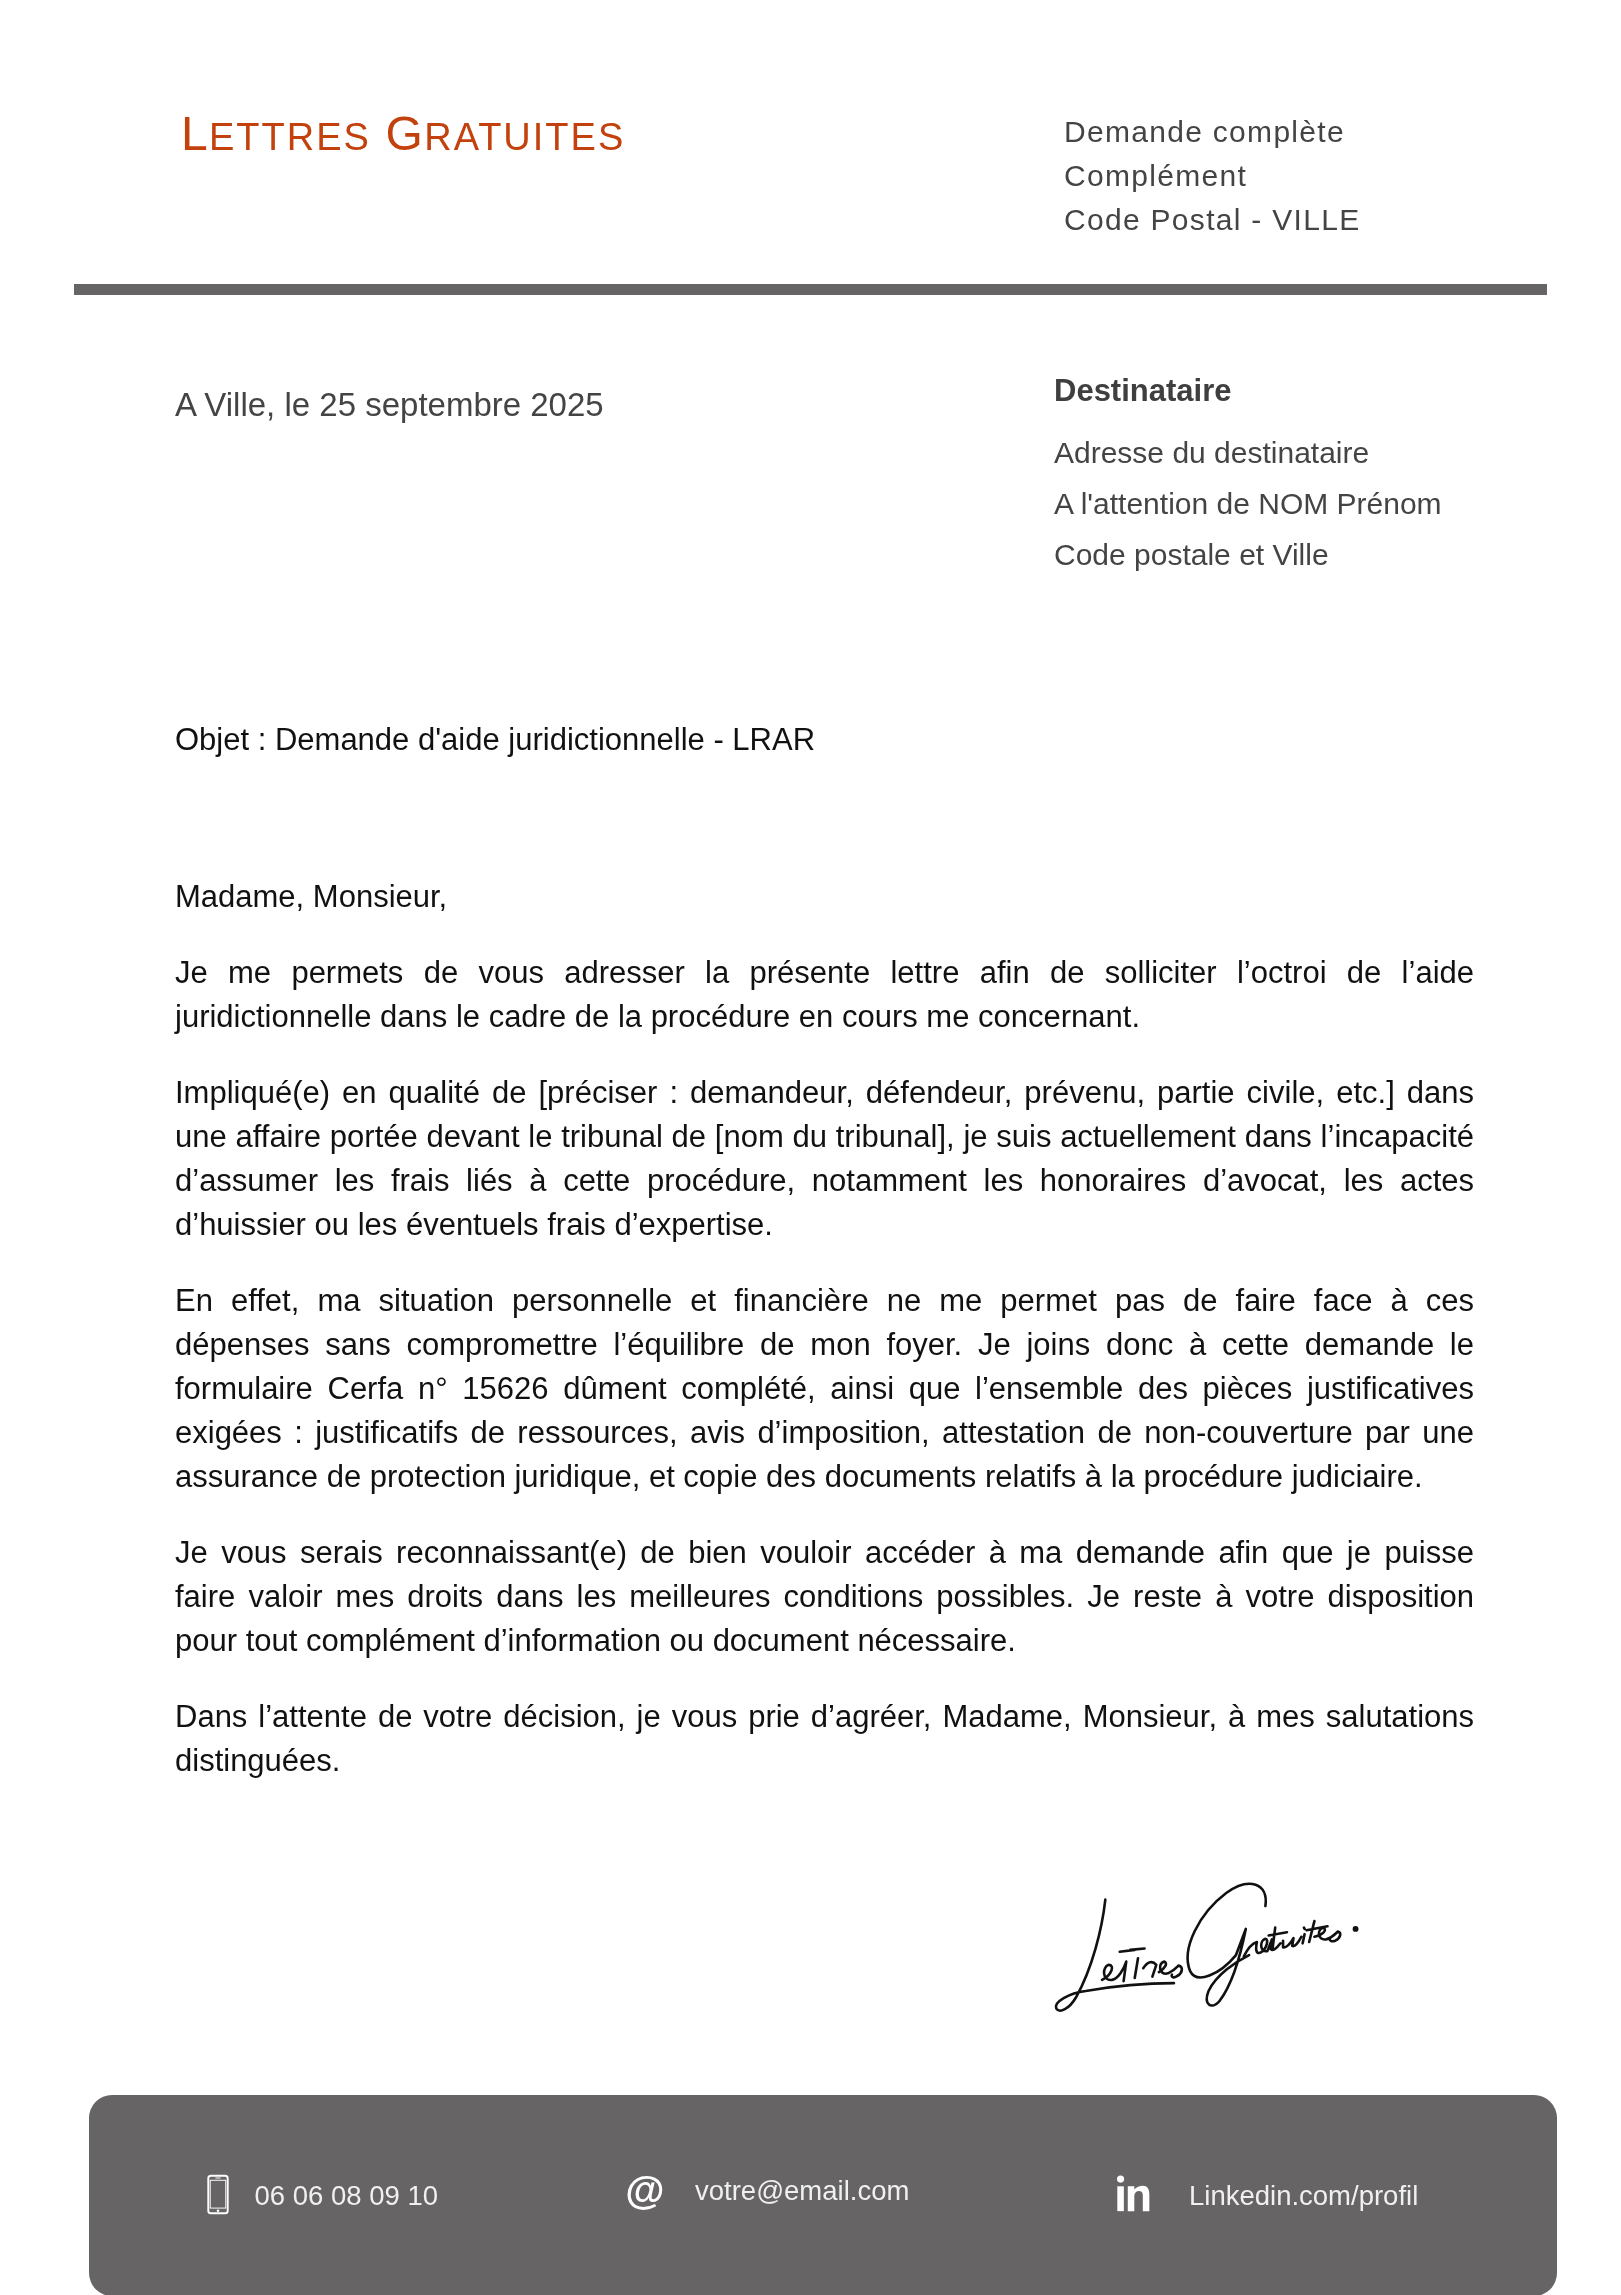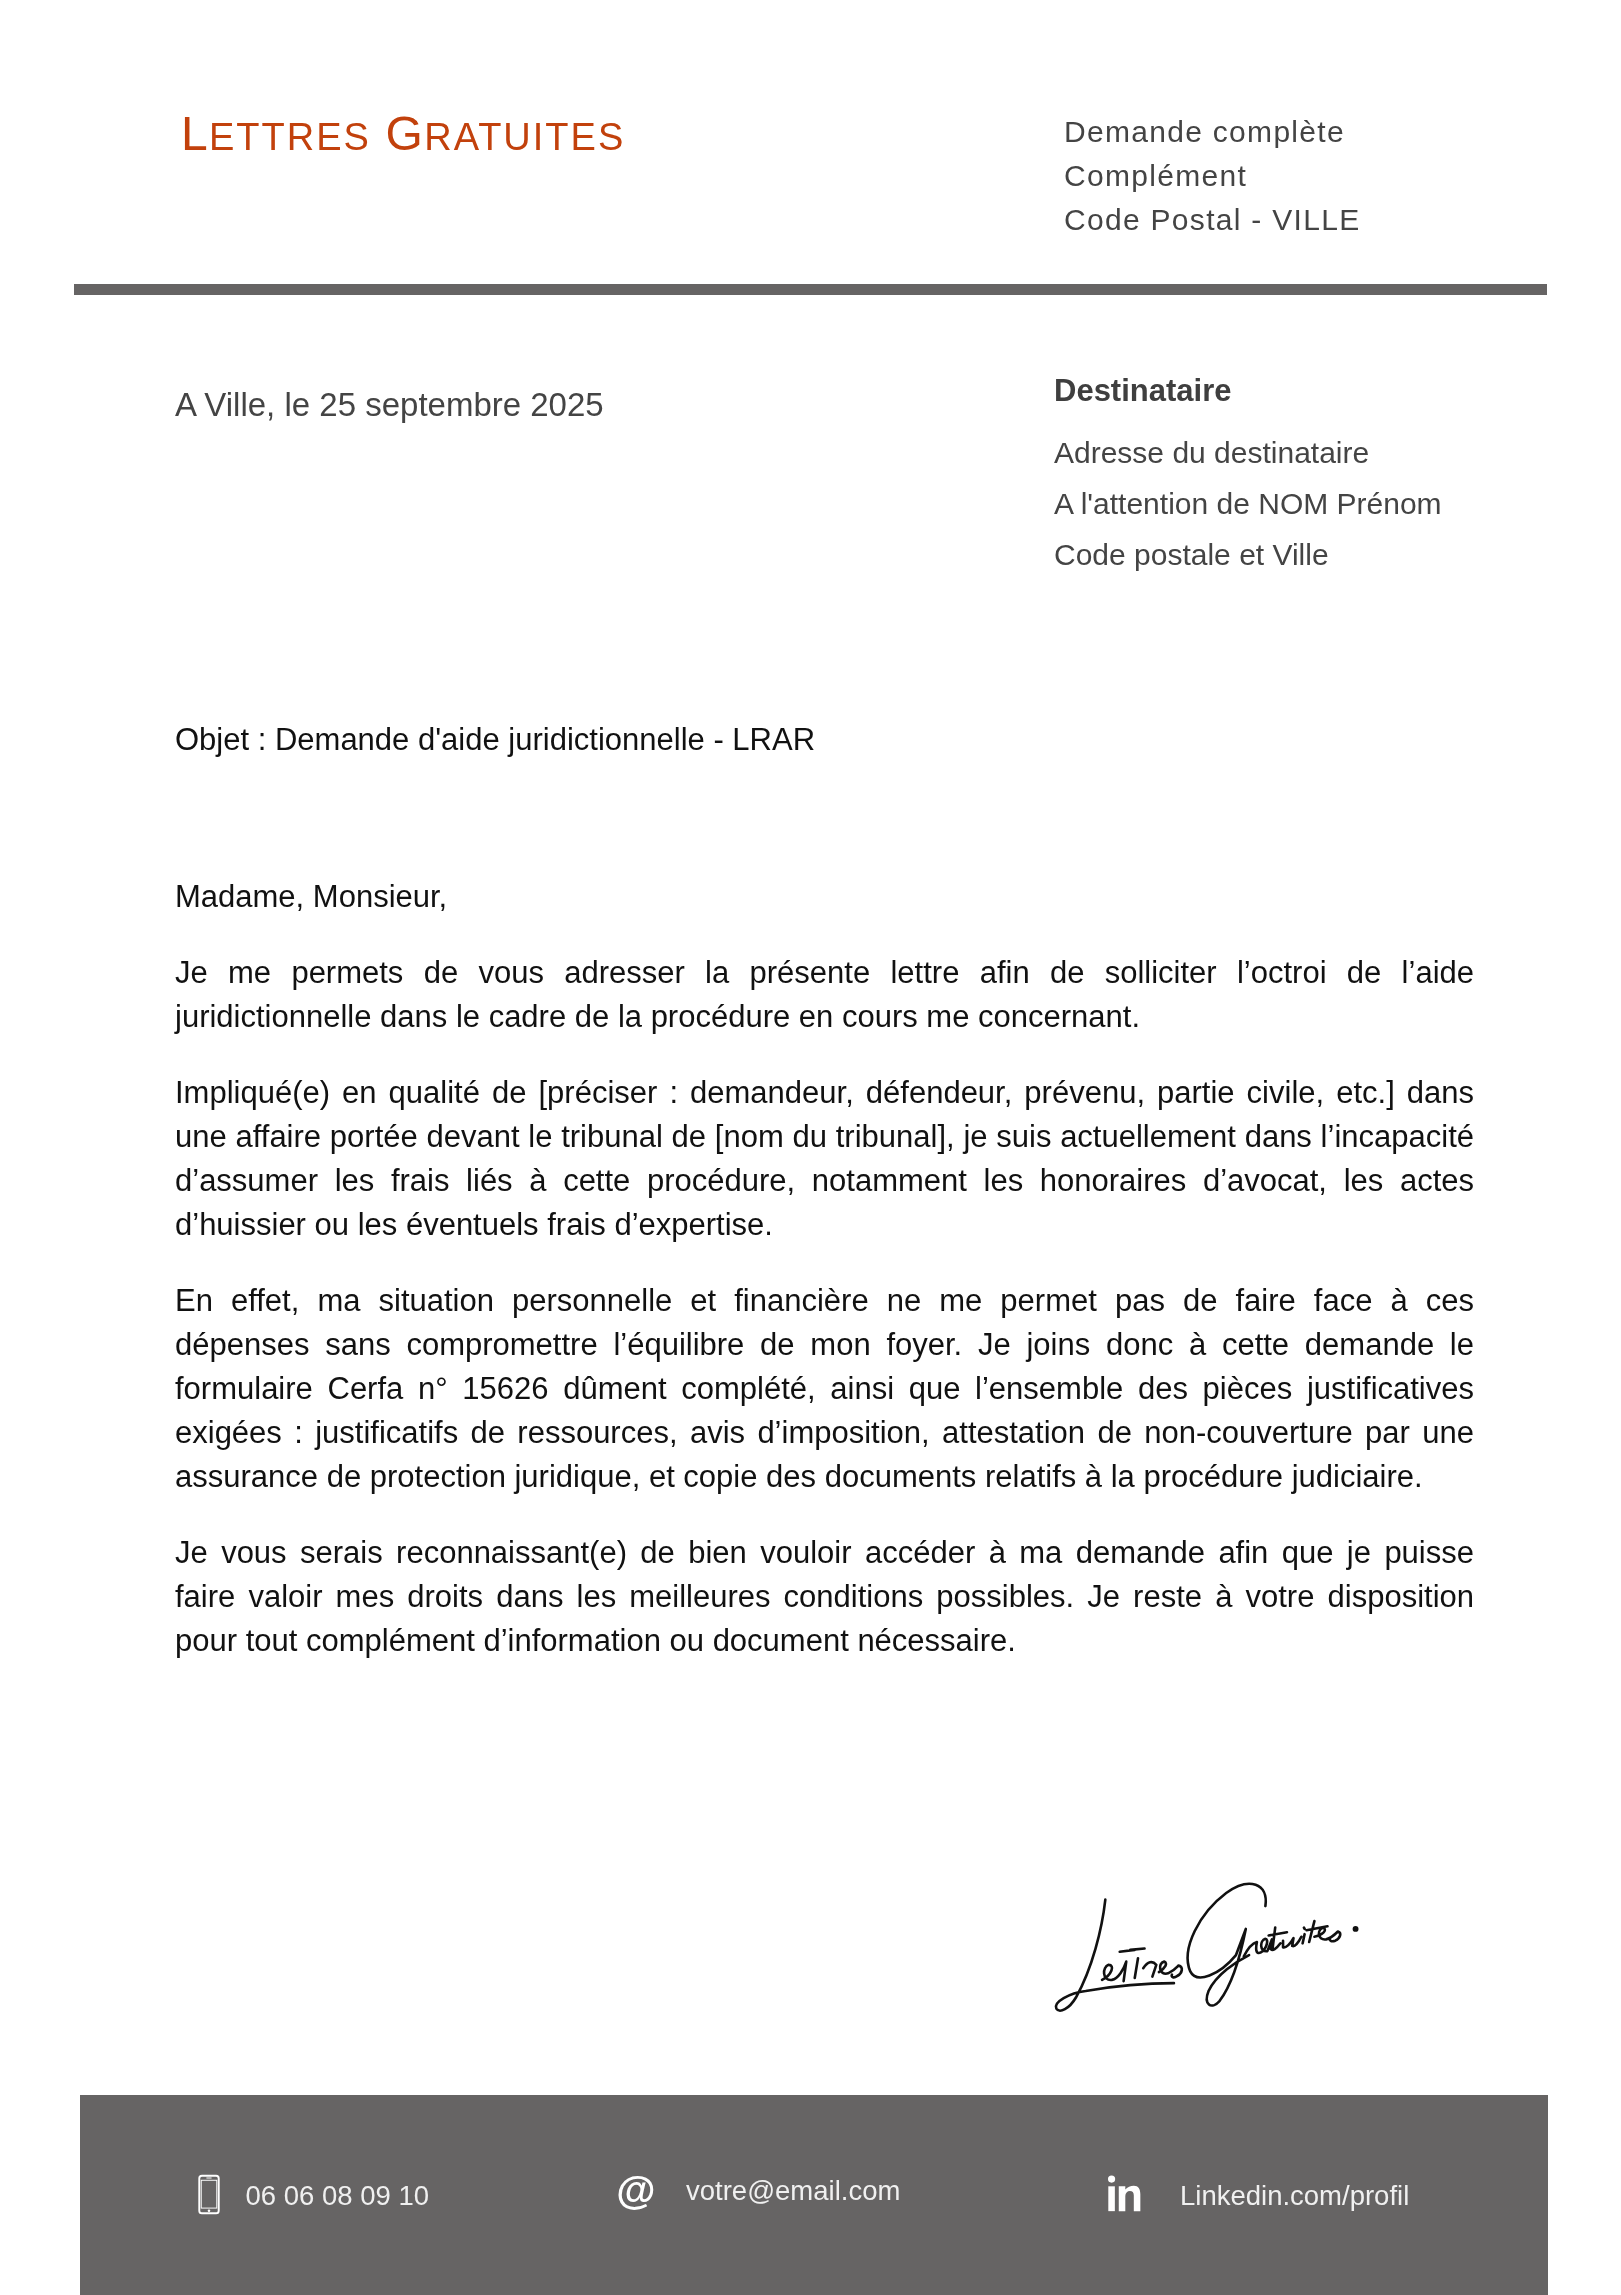--- a/index.html
+++ b/index.html
@@ -26,21 +26,21 @@
 
   
   #body { left: 175px; top: 875px; width: 1299px; color: #111111; font-size: 31px; line-height: 44px; }
   #body p { margin: 0 0 32px 0; text-align: justify; }
   #body p.greeting { margin-bottom: 32px; }
 
   
   #signature { left: 1040px; top: 1857px; width: 392px; height: 170px; }
 
   
-  #footer { left: 80px; top: 2095px; width: 1468px; height: 201px; background: #666464; color: #f2f2f2; }
+  #footer { left: 89px; top: 2095px; width: 1468px; height: 201px; background: #666464; color: #f2f2f2; border-radius: 23px; }
   .contact { position: absolute; top: 0; height: 201px; display: flex; align-items: center; }
   .contact .txt { font-size: 27.5px; white-space: nowrap; color: #f0f0f0; }
   #c-phone { left: 118px; }
   #c-phone .ico { width: 22px; height: 41px; margin-right: 25.5px; margin-top: -2.6px; }
   #c-mail { left: 537px; }
   #c-mail .ico { width: 38px; height: 39px; margin-right: 31px; margin-top: -6.5px; }
   #c-mail .txt { margin-top: -9.2px; }
   #c-li { left: 1027px; }
   #c-li .ico { width: 34px; height: 37px; margin-right: 39px; margin-top: -3.9px; }
 </style>
@@ -72,20 +72,21 @@
 </div>
 
 <div id="subject" class="abs">Objet : Demande d'aide juridictionnelle - LRAR</div>
 
 <div id="body" class="abs">
   <p class="greeting">Madame, Monsieur,</p>
   <p>Je me permets de vous adresser la présente lettre afin de solliciter l’octroi de l’aide juridictionnelle dans le cadre de la procédure en cours me concernant.</p>
   <p>Impliqué(e) en qualité de [préciser : demandeur, défendeur, prévenu, partie civile, etc.] dans une affaire portée devant le tribunal de [nom du tribunal], je suis actuellement dans l’incapacité d’assumer les frais liés à cette procédure, notamment les honoraires d’avocat, les actes d’huissier ou les éventuels frais d’expertise.</p>
   <p>En effet, ma situation personnelle et financière ne me permet pas de faire face à ces dépenses sans compromettre l’équilibre de mon foyer. Je joins donc à cette demande le formulaire Cerfa n° 15626 dûment complété, ainsi que l’ensemble des pièces justificatives exigées : justificatifs de ressources, avis d’imposition, attestation de non-couverture par une assurance de protection juridique, et copie des documents relatifs à la procédure judiciaire.</p>
   <p>Je vous serais reconnaissant(e) de bien vouloir accéder à ma demande afin que je puisse faire valoir mes droits dans les meilleures conditions possibles. Je reste à votre disposition pour tout complément d’information ou document nécessaire.</p>
+  <p>Dans l’attente de votre décision, je vous prie d’agréer, Madame, Monsieur, à mes salutations distinguées.</p>
 </div>
 
 <svg id="signature" class="abs" viewBox="0 0 600 260" aria-hidden="true">
   <g fill="none" stroke="#111" stroke-width="4" stroke-linecap="round" stroke-linejoin="round">
 
     <path d="M100 65 C 95 110, 80 170, 55 215 C 45 232, 30 240, 25 232 C 20 222, 45 208, 70 205 C 110 198, 160 193, 205 193"></path>
 
     <path d="M95 188 C 110 180, 115 165, 105 165 C 95 168, 95 190, 110 188 C 120 186, 128 172, 132 160 L 128 190 M122 145 L 145 142 M150 155 L 145 185 M138 142 L 160 140 M158 170 C 165 160, 172 158, 178 165 L 172 183 M182 176 C 192 170, 196 162, 190 160 C 180 162, 182 182, 196 178 C 205 174, 210 168, 212 166 C 220 168, 218 178, 210 182 C 205 186, 200 184, 202 180"></path>
 
     <path d="M345 75 C 350 40, 320 30, 285 55 C 245 85, 215 140, 230 175 C 240 195, 275 180, 300 150 L 315 110 C 305 160, 290 200, 275 220 C 262 235, 250 225, 258 205 C 270 180, 300 160, 320 150"></path>

